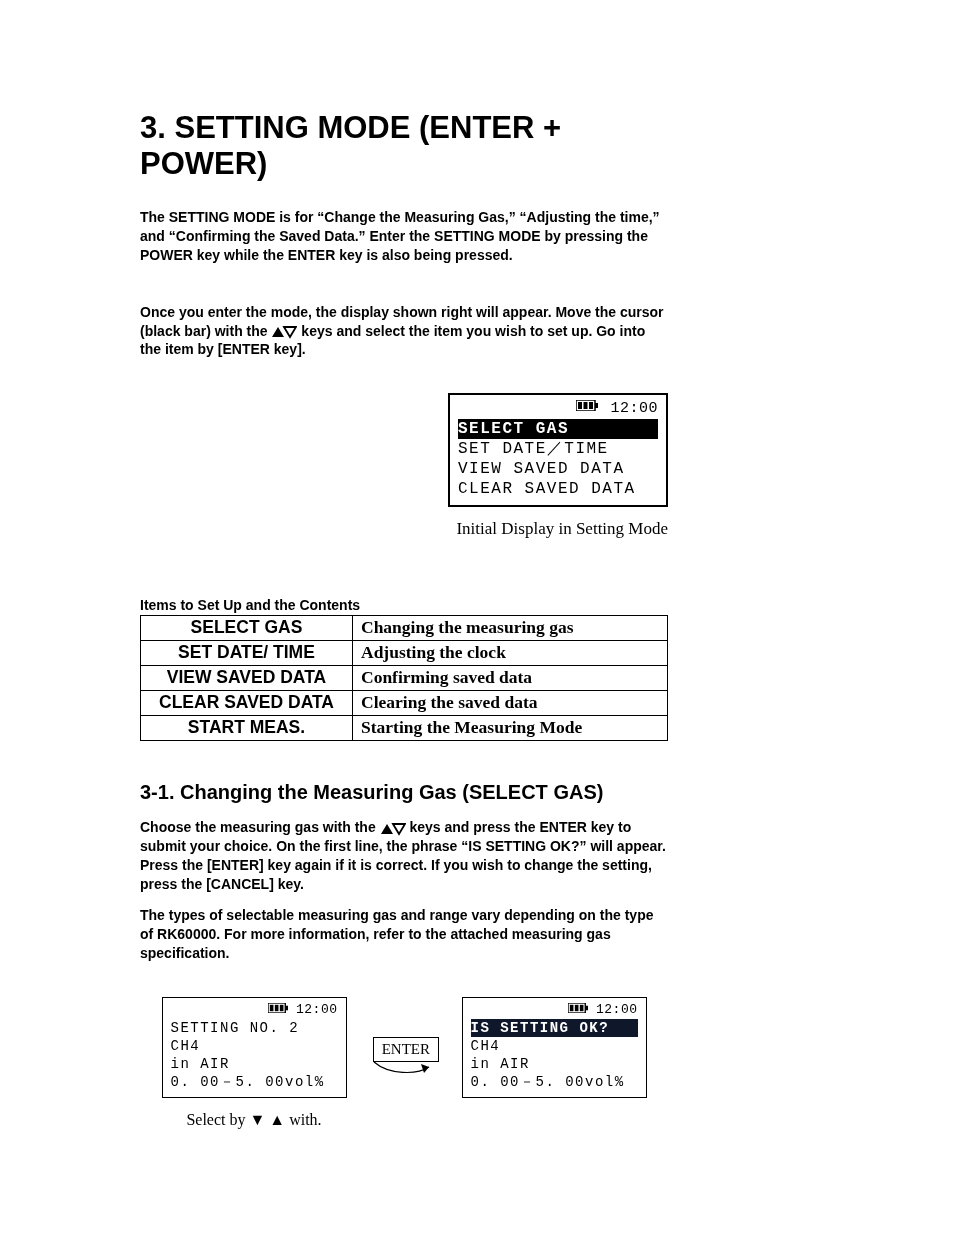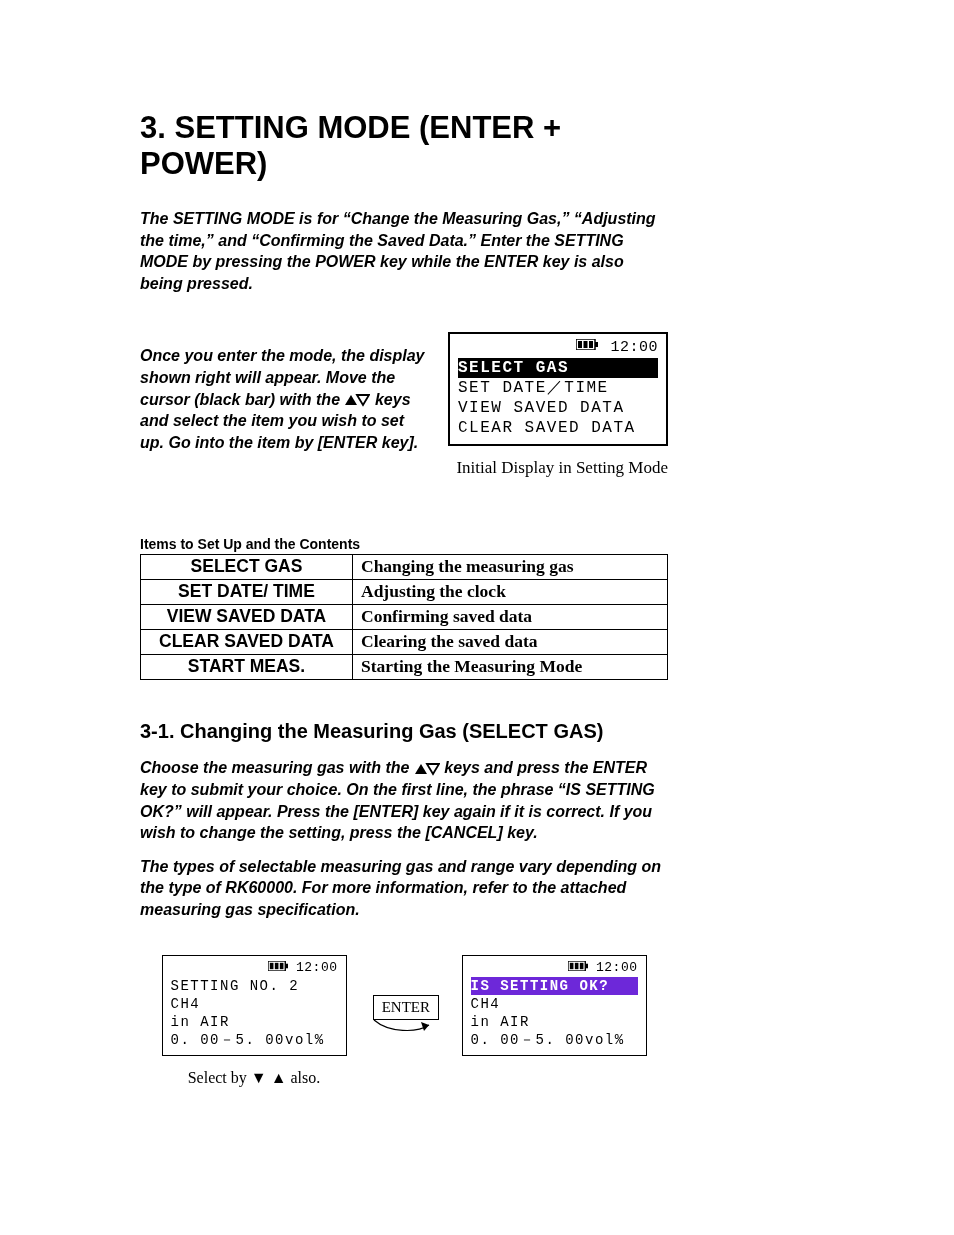--- a/index.html
+++ b/index.html
@@ -19,31 +19,31 @@
   .condensed {
     font-family: "Arial Narrow", Arial, Helvetica, sans-serif;
     font-stretch: condensed;
   }
   h1.title {
     font-size: 31px;
     font-weight: 900;
     margin: 0 0 26px 0;
   }
   .para {
-    font-size: 16px;
+    font-size: 14px;
     font-weight: 600;
     line-height: 1.35;
     margin: 0 0 12px 0;
-    font-style: italic;
   }
   .row-intro {
     display: flex;
     gap: 22px;
     margin-top: 38px;
-    align-items: center;
+    align-items: flex-end;
+    flex-direction: column;
   }
   .row-intro .left {
     flex: 1 1 auto;
   }
   .row-intro .right {
     flex: 0 0 auto;
   }
   .arrow-glyphs {
     display: inline-block;
     vertical-align: middle;
@@ -133,21 +133,21 @@
     letter-spacing: 1.5px;
     line-height: 1.3;
     margin: 0 auto;
   }
   .lcd-small .lcd-top {
     text-align: right;
     font-size: 13px;
     letter-spacing: 0.5px;
   }
   .lcd-small .lcd-line.sel {
-    background: #6d28d9;
+    background: #0f172a;
     color: #fff;
     font-weight: 700;
   }
   .diag-caption {
     font-family: Georgia, "Times New Roman", serif;
     font-size: 16px;
     margin-top: 10px;
     line-height: 1.55;
   }
   .diag-caption.center { text-align: center; }
@@ -267,21 +267,21 @@
               <rect x="13" y="2" width="4" height="7" fill="#000"></rect>
             </svg>
           </span>
           <span>12:00</span>
         </div>
         <div class="lcd-line">SETTING NO. 2</div>
         <div class="lcd-line">CH4</div>
         <div class="lcd-line">in AIR</div>
         <div class="lcd-line">0. 00－5. 00vol%</div>
       </div>
-      <div class="diag-caption center">Select by ▼ ▲ also.</div>
+      <div class="diag-caption center">Select by ▼ ▲ with.</div>
     </div>
 
     <div class="enter-arrow">
       <div class="enter-box">ENTER</div>
       <svg width="70" height="20" viewBox="0 0 70 20">
         <path d="M5 1 C 20 14, 48 14, 60 6" fill="none" stroke="#000" stroke-width="1.2"></path>
         <polygon points="60,6 52,3 55,12" fill="#000"></polygon>
       </svg>
     </div>
 

